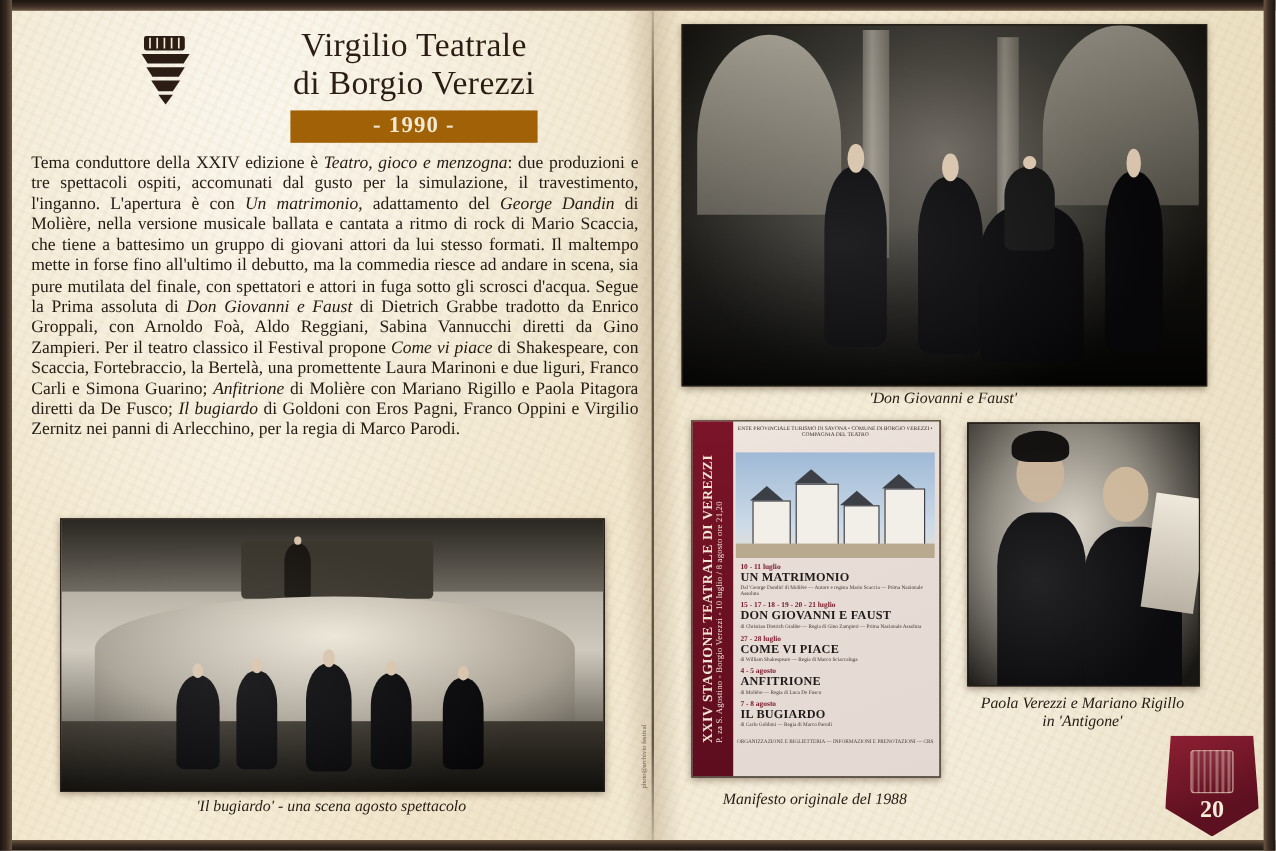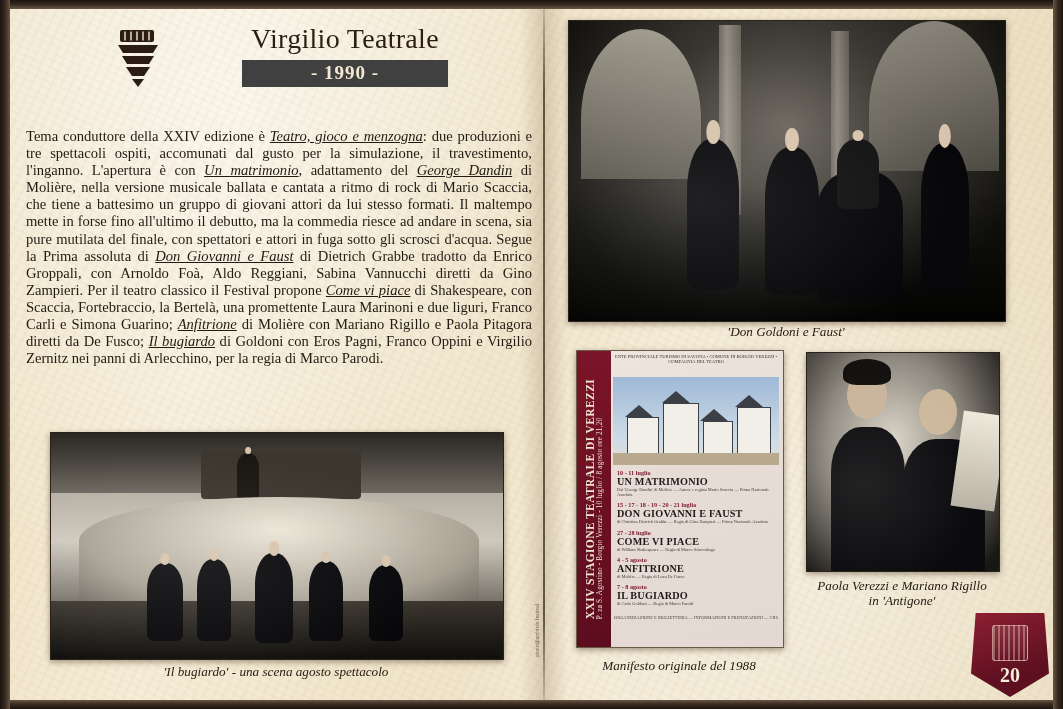--- a/index.html
+++ b/index.html
@@ -53,32 +53,32 @@
   .logo{
     position:absolute;left:110px;top:28px;width:56px;height:60px;
   }
   .title-block{
     position:absolute;left:180px;top:24px;width:330px;text-align:center;
     color:#2b1d13;
   }
   .title-l1{font-size:28px;letter-spacing:.3px;line-height:1.08;}
   .title-l2{font-size:28px;letter-spacing:.3px;line-height:1.12;}
   .year-bar{
-    margin:6px auto 0;width:206px;background:#404040;color:#f3e9d2;
+    margin:6px auto 0;width:206px;background:#a16207;color:#f3e9d2;
     font-size:19px;font-weight:bold;letter-spacing:1px;padding:2px 0 3px;
   }
 
   
   .body-text{
     position:absolute;left:26px;top:128px;width:506px;
     font-size:14.6px;line-height:17.1px;color:#231a12;
     text-align:justify;
   }
   .body-text p{margin:0;}
-  .body-text i{font-style:italic;text-decoration:underline;}
+  .body-text i{font-style:italic;}
 
   
   .photo{
     position:absolute;background:#111;
     border:1px solid #2a2118;
     box-shadow:0 2px 6px rgba(60,40,20,.45);
     overflow:hidden;
   }
   .ph-top{left:568px;top:20px;width:436px;height:300px;}
   .ph-poster{left:576px;top:350px;width:206px;height:296px;border:1px solid #6a5b46;}
@@ -205,20 +205,21 @@
       <line x1="21" y1="3.5" x2="21" y2="12.5"></line>
       <line x1="27" y1="3.5" x2="27" y2="12.5"></line>
       <line x1="33" y1="3.5" x2="33" y2="12.5"></line>
       <line x1="39" y1="3.5" x2="39" y2="12.5"></line>
     </g>
   </svg>
 </div>
 
 <div class="title-block">
   <div class="title-l1">Virgilio Teatrale</div>
+  <div class="title-l2">di  Borgio Verezzi</div>
   <div class="year-bar">- 1990 -</div>
 </div>
 
 <div class="body-text">
   <p>Tema conduttore della XXIV edizione è <i>Teatro, gioco e menzogna</i>: due produzioni e tre spettacoli ospiti, accomunati dal gusto per la simulazione, il travestimento, l'inganno. L'apertura è con <i>Un matrimonio</i>, adattamento del <i>George Dandin</i> di Molière, nella versione musicale ballata e cantata a ritmo di rock di Mario Scaccia, che tiene a battesimo un gruppo di giovani attori da lui stesso formati. Il maltempo mette in forse fino all'ultimo il debutto, ma la commedia riesce ad andare in scena, sia pure mutilata del finale, con spettatori e attori in fuga sotto gli scrosci d'acqua. Segue la Prima assoluta di <i>Don Giovanni e Faust</i> di Dietrich Grabbe tradotto da Enrico Groppali, con Arnoldo Foà, Aldo Reggiani, Sabina Vannucchi diretti da Gino Zampieri. Per il teatro classico il Festival propone <i>Come vi piace</i> di Shakespeare, con Scaccia, Fortebraccio, la Bertelà, una promettente Laura Marinoni e due liguri, Franco Carli e Simona Guarino; <i>Anfitrione</i> di Molière con Mariano Rigillo e Paola Pitagora diretti da De Fusco; <i>Il bugiardo</i> di Goldoni con Eros Pagni, Franco Oppini e Virgilio Zernitz nei panni di Arlecchino, per la regia di Marco Parodi.</p>
 </div>
 
 <div class="photo ph-top">
   <div class="sc stage-dark"></div>
   <div class="arch" style="left:12px;top:8px;width:120px;height:150px;opacity:.75;"></div>
@@ -226,21 +227,21 @@
   <div class="col" style="left:150px;top:4px;width:22px;height:190px;opacity:.55;"></div>
   <div class="col" style="left:262px;top:10px;width:18px;height:180px;opacity:.45;"></div>
   <div class="sc" style="background:linear-gradient(180deg,rgba(0,0,0,0) 55%,rgba(0,0,0,.85) 100%);"></div>
   <div class="fig head" style="left:118px;top:118px;width:52px;height:150px;"></div>
   <div class="fig head" style="left:196px;top:126px;width:54px;height:148px;"></div>
   <div class="dress" style="left:248px;top:150px;width:86px;height:130px;"></div>
   <div class="fig head" style="left:268px;top:118px;width:42px;height:70px;background:#111;"></div>
   <div class="fig head" style="left:352px;top:122px;width:48px;height:150px;"></div>
   <div class="mist"></div>
 </div>
-<div class="cap cap-top">'Don Goldoni e Faust'</div>
+<div class="cap cap-top">'Don Giovanni e Faust'</div>
 
 <div class="photo ph-poster">
   <div class="poster-bg"></div>
   <div class="poster-spine">
     <div class="vtxt">
       <span>XXIV STAGIONE TEATRALE DI VEREZZI</span>
       <small>P. za S. Agostino - Borgio Verezzi - 10 luglio / 8 agosto ore 21,20</small>
     </div>
   </div>
   <div class="poster-top">ENTE PROVINCIALE TURISMO DI SAVONA  •  COMUNE DI BORGIO VEREZZI  •  COMPAGNIA DEL TEATRO</div>

